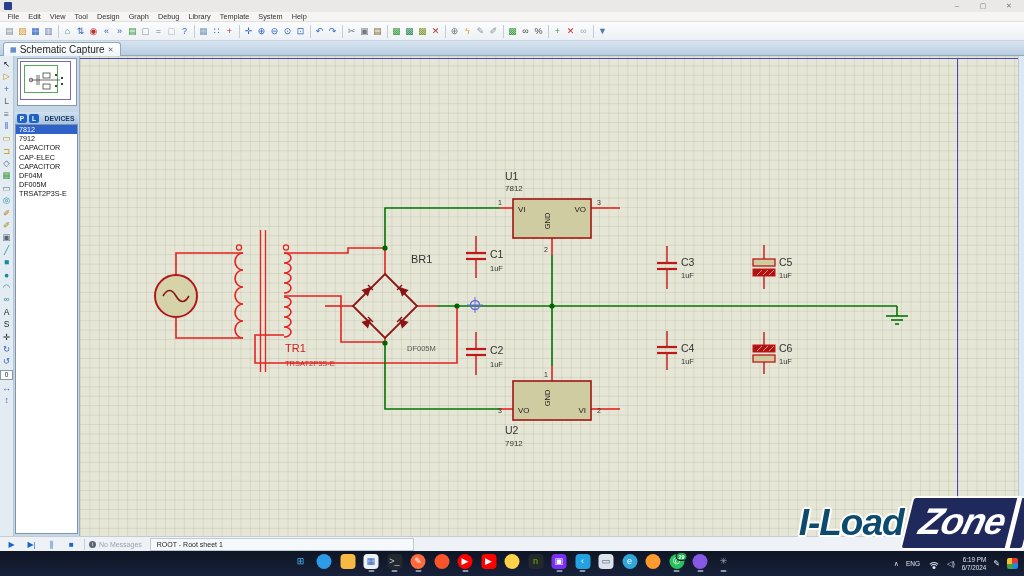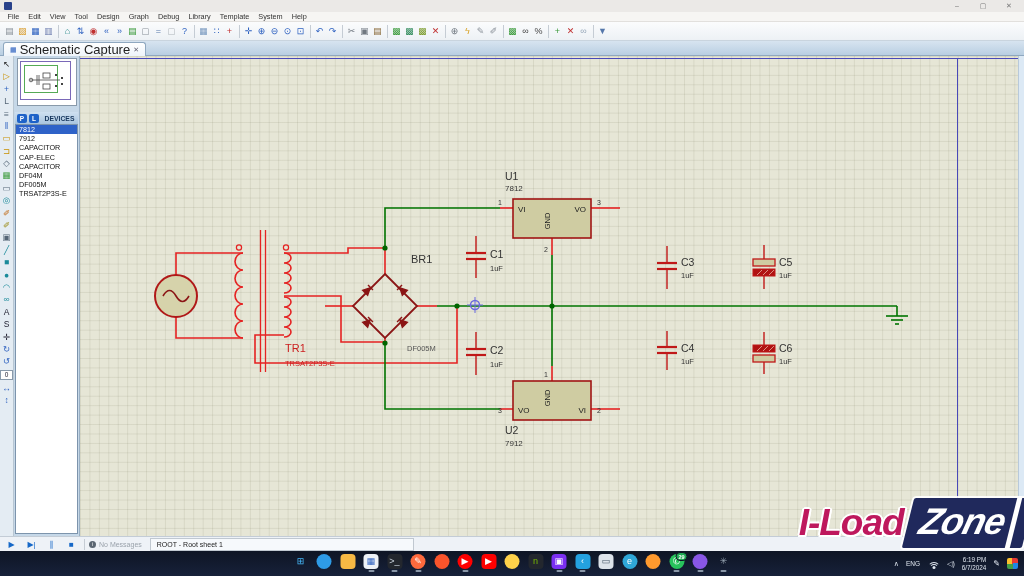--- a/index.html
+++ b/index.html
@@ -24,21 +24,21 @@
   .tb-icon{width:13px;height:15px;display:flex;align-items:center;justify-content:center;}
   .tb-icon i{font-style:normal;font-size:9px;line-height:1;}
   .tb-icon.sep{width:1px;height:13px;background:#c5ccd4;margin:0 2.5px;}
   
   #tabbar{position:absolute;left:0;top:41px;width:1024px;height:15px;
     background:linear-gradient(#d7e4f0,#b9cfe2);border-bottom:1px solid #8fa8c0;box-sizing:border-box;}
   #doc-tab{position:absolute;left:3px;top:1px;height:13px;display:flex;align-items:center;gap:3px;
     background:linear-gradient(#ffffff,#eef4fa);border:1px solid #8fa8c0;border-bottom:none;
     border-radius:3px 3px 0 0;padding:0 6px;}
   #tab-icon{font-size:7px;color:#2f62c0;}
-  #tab-label{font-size:13px;color:#222;}
+  #tab-label{font-size:10px;color:#222;}
   #tab-close{font-size:7px;color:#667;}
   
   #lefttools{position:absolute;left:0;top:56px;width:14px;height:480px;background:#e4ecf3;
     border-right:1px solid #b8c6d2;box-sizing:border-box;display:flex;flex-direction:column;
     align-items:center;padding-top:2px;}
   .lt-icon{width:13px;height:12.4px;display:flex;align-items:center;justify-content:center;}
   .lt-icon i{font-style:normal;font-size:8.5px;line-height:1;}
   .lt-icon.box{width:11px;height:8px;background:#fff;border:1px solid #8899aa;margin:2px 0;}
   .lt-icon.box i{font-size:6.5px;color:#223;}
   
@@ -101,21 +101,21 @@
   .wifi i:nth-child(1){width:11px;height:11px;bottom:-6px;}
   .wifi i:nth-child(2){width:7px;height:7px;bottom:-4px;}
   .wifi i:nth-child(3){width:3px;height:3px;background:#dfe6ef;bottom:0;border:none;}
   #tray-volume{font-size:7px;}
   #tray-clock{display:flex;flex-direction:column;align-items:flex-end;font-size:6.3px;line-height:7.5px;}
   #tray-pen{font-size:8px;}
   .quad{width:11px;height:11px;border-radius:2px;
     background:conic-gradient(#e53935 0 25%,#1e88e5 0 50%,#43a047 0 75%,#fbc02d 0);}
   
   #logo{position:absolute;right:-4px;top:498px;height:50px;display:flex;align-items:center;z-index:50;}
-  #logo-iload{font-size:37px;font-weight:bold;font-style:italic;color:#be185d;letter-spacing:-1px;
+  #logo-iload{font-size:37px;font-weight:bold;font-style:italic;color:#0c4a6e;letter-spacing:-1px;
     text-shadow:-2px 0 0 #fff,2px 0 0 #fff,0 -2px 0 #fff,0 2px 0 #fff,
       -1.5px -1.5px 0 #fff,1.5px -1.5px 0 #fff,-1.5px 1.5px 0 #fff,1.5px 1.5px 0 #fff;}
   #logo-zonebox{position:relative;background:#20295c;transform:skewX(-14deg);margin-left:4px;
     padding:3px 24px 5px 12px;border-radius:2px;box-shadow:0 0 0 2px rgba(255,255,255,0.9);}
   #logo-zonebox::after{content:"";position:absolute;right:12px;top:0;bottom:0;width:5px;background:#fff;}
   #logo-zone{font-size:37px;font-weight:bold;font-style:italic;color:#fff;letter-spacing:-1px;}
   
   text{font-family:"Liberation Sans",sans-serif;}
 </style>
 </head>

